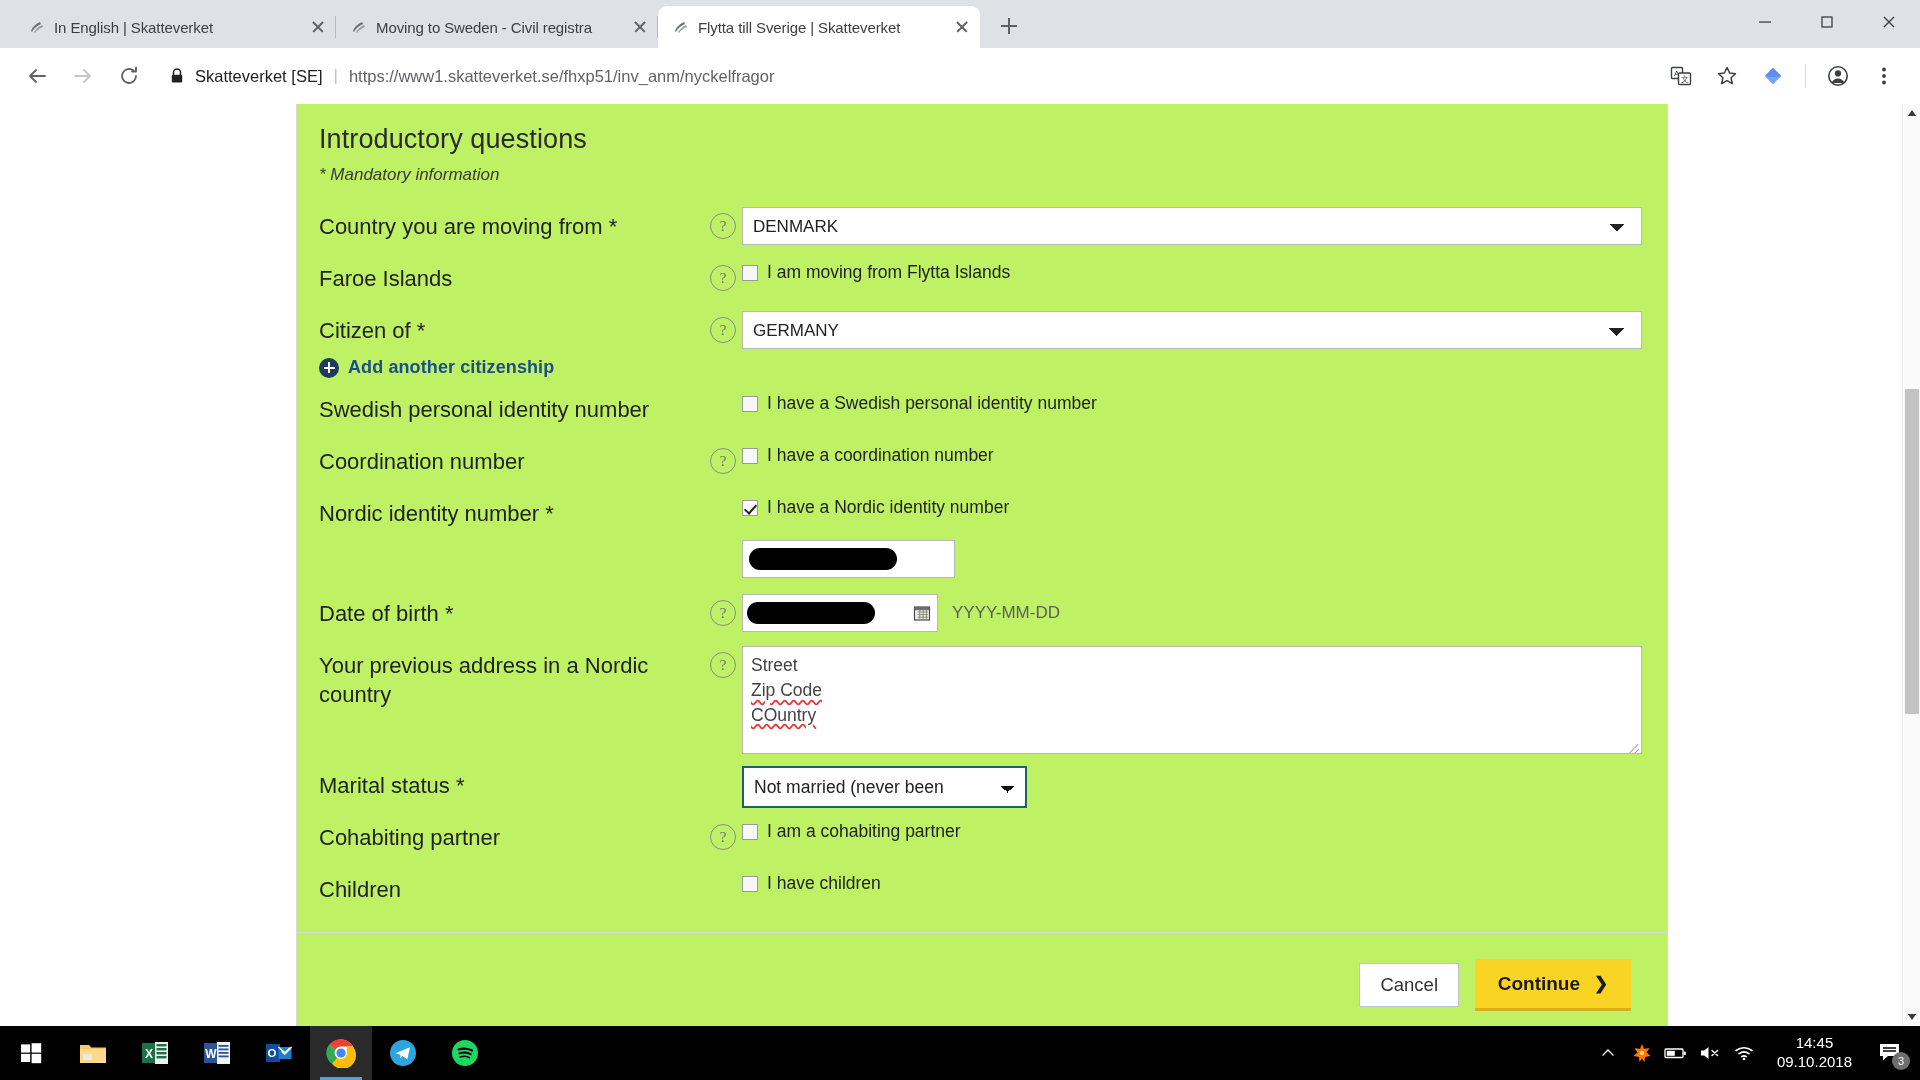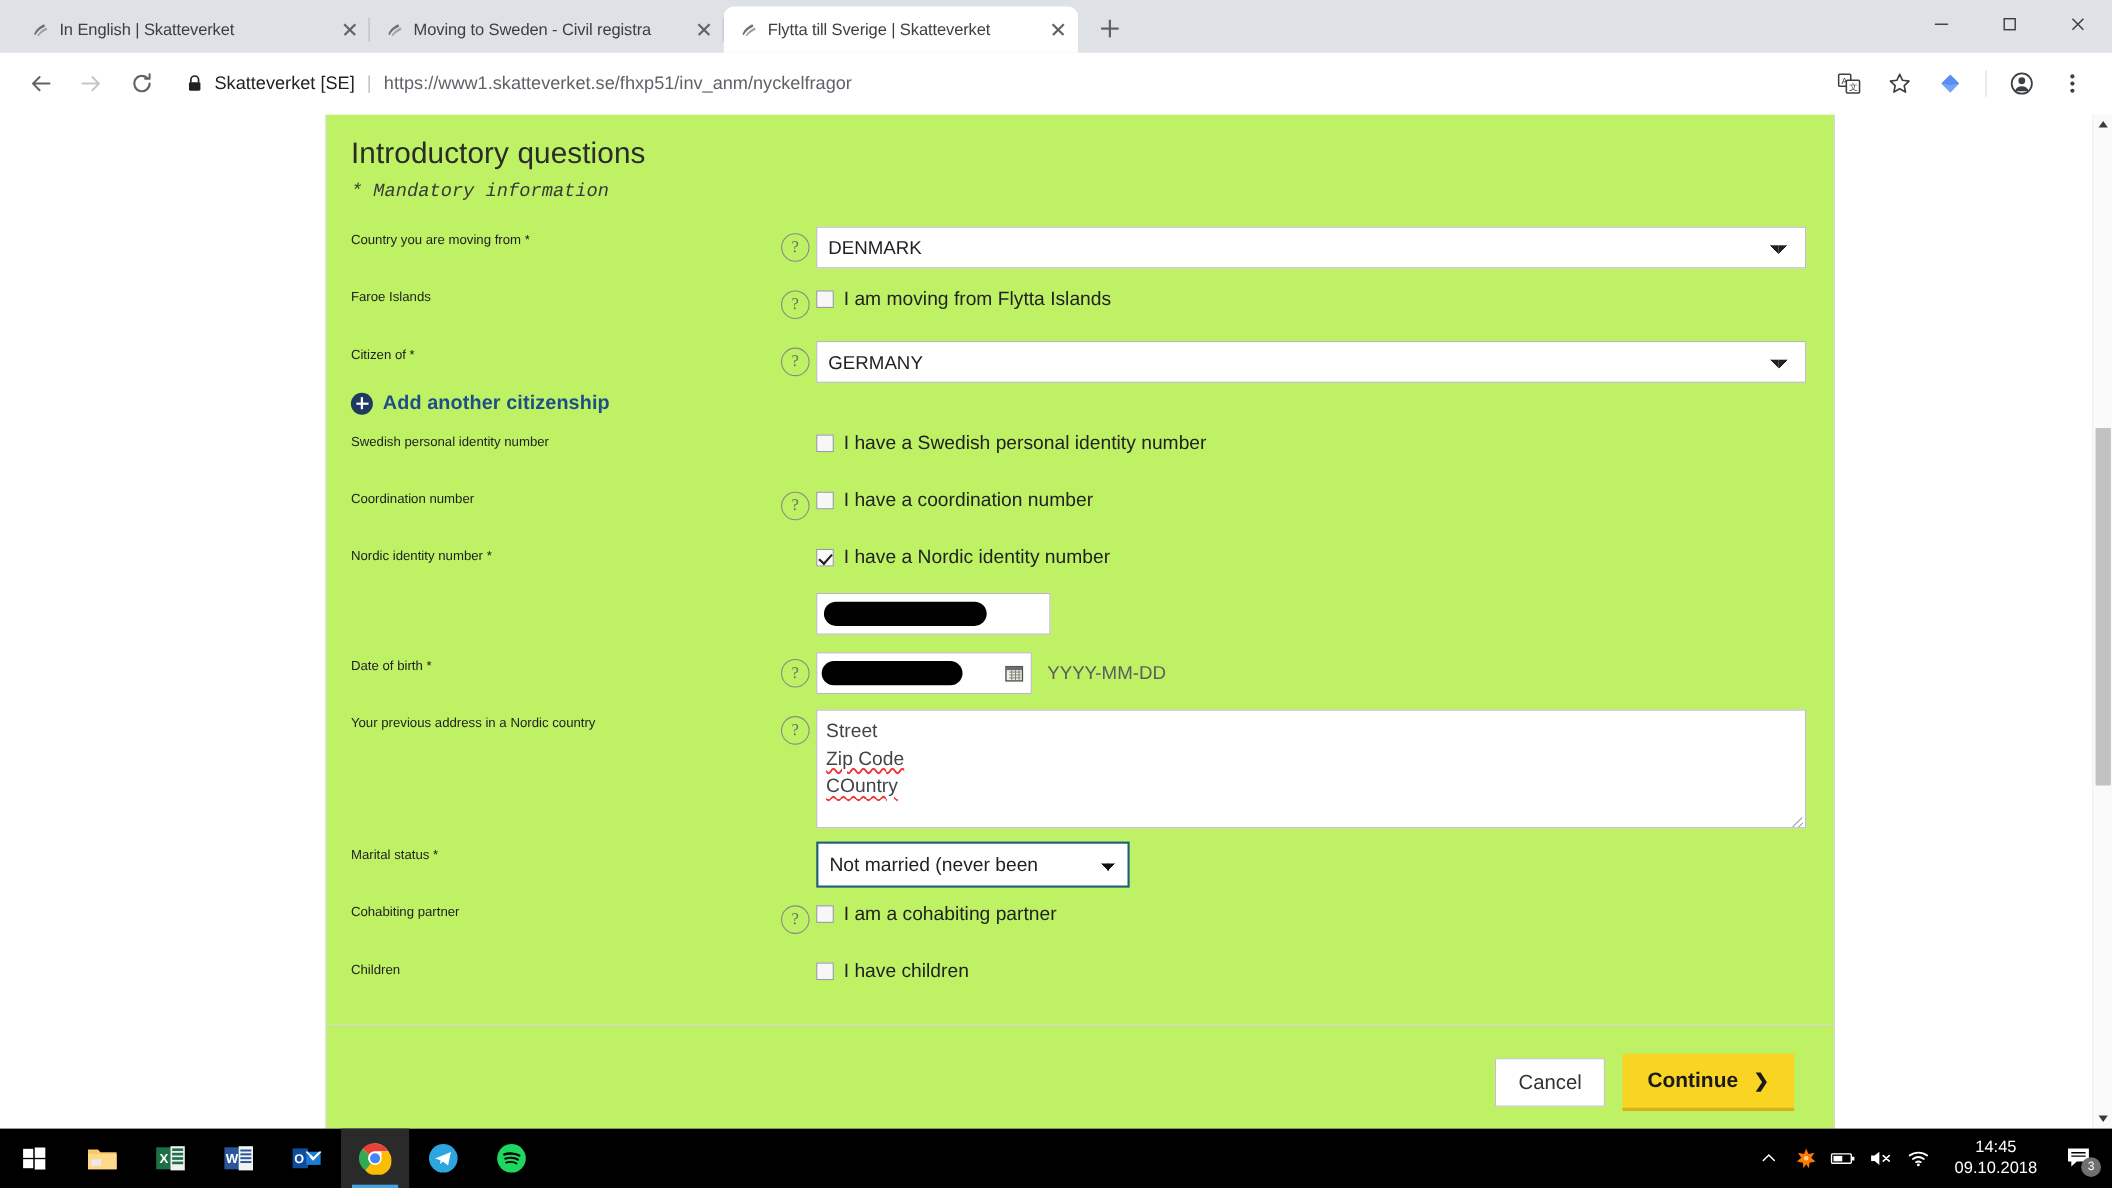--- a/index.html
+++ b/index.html
@@ -84,26 +84,26 @@
     padding: 0;
     margin-left: 36px;
   }
   .form-inner { padding: 12px 36px 0 22px; }
 
   h1.form-title {
     font-size: 27px; font-weight: 400; color:#2b2b2b;
     letter-spacing:0.1px; margin: 8px 0 10px 0;
   }
   .mandatory-note {
-    font-size: 17px; font-style: italic; color:#3a3a3a; margin-bottom: 22px; font-family: Liberation Mono, monospace;
+    font-size: 17px; font-style: italic; color:#3a3a3a; margin-bottom: 22px;
   }
 
   .row { display:flex; align-items:flex-start; min-height:44px; margin-bottom: 8px; }
   .row-label {
-    width: 385px; flex:0 0 385px; font-size:12px; color:#222; line-height:1.32;
+    width: 385px; flex:0 0 385px; font-size:22px; color:#222; line-height:1.32;
     padding-top: 5px;
   }
   .row-help { width: 38px; flex:0 0 38px; display:flex; justify-content:center; padding-top:6px; }
   .row-help.empty { visibility:hidden; }
   .help-icon {
     width:26px; height:26px; border-radius:50%; border:1.6px solid #8a8a8a;
     display:flex; align-items:center; justify-content:center;
     font-size:15px; color:#6e6e6e; font-family:"Liberation Serif", serif;
     line-height:1;
   }

